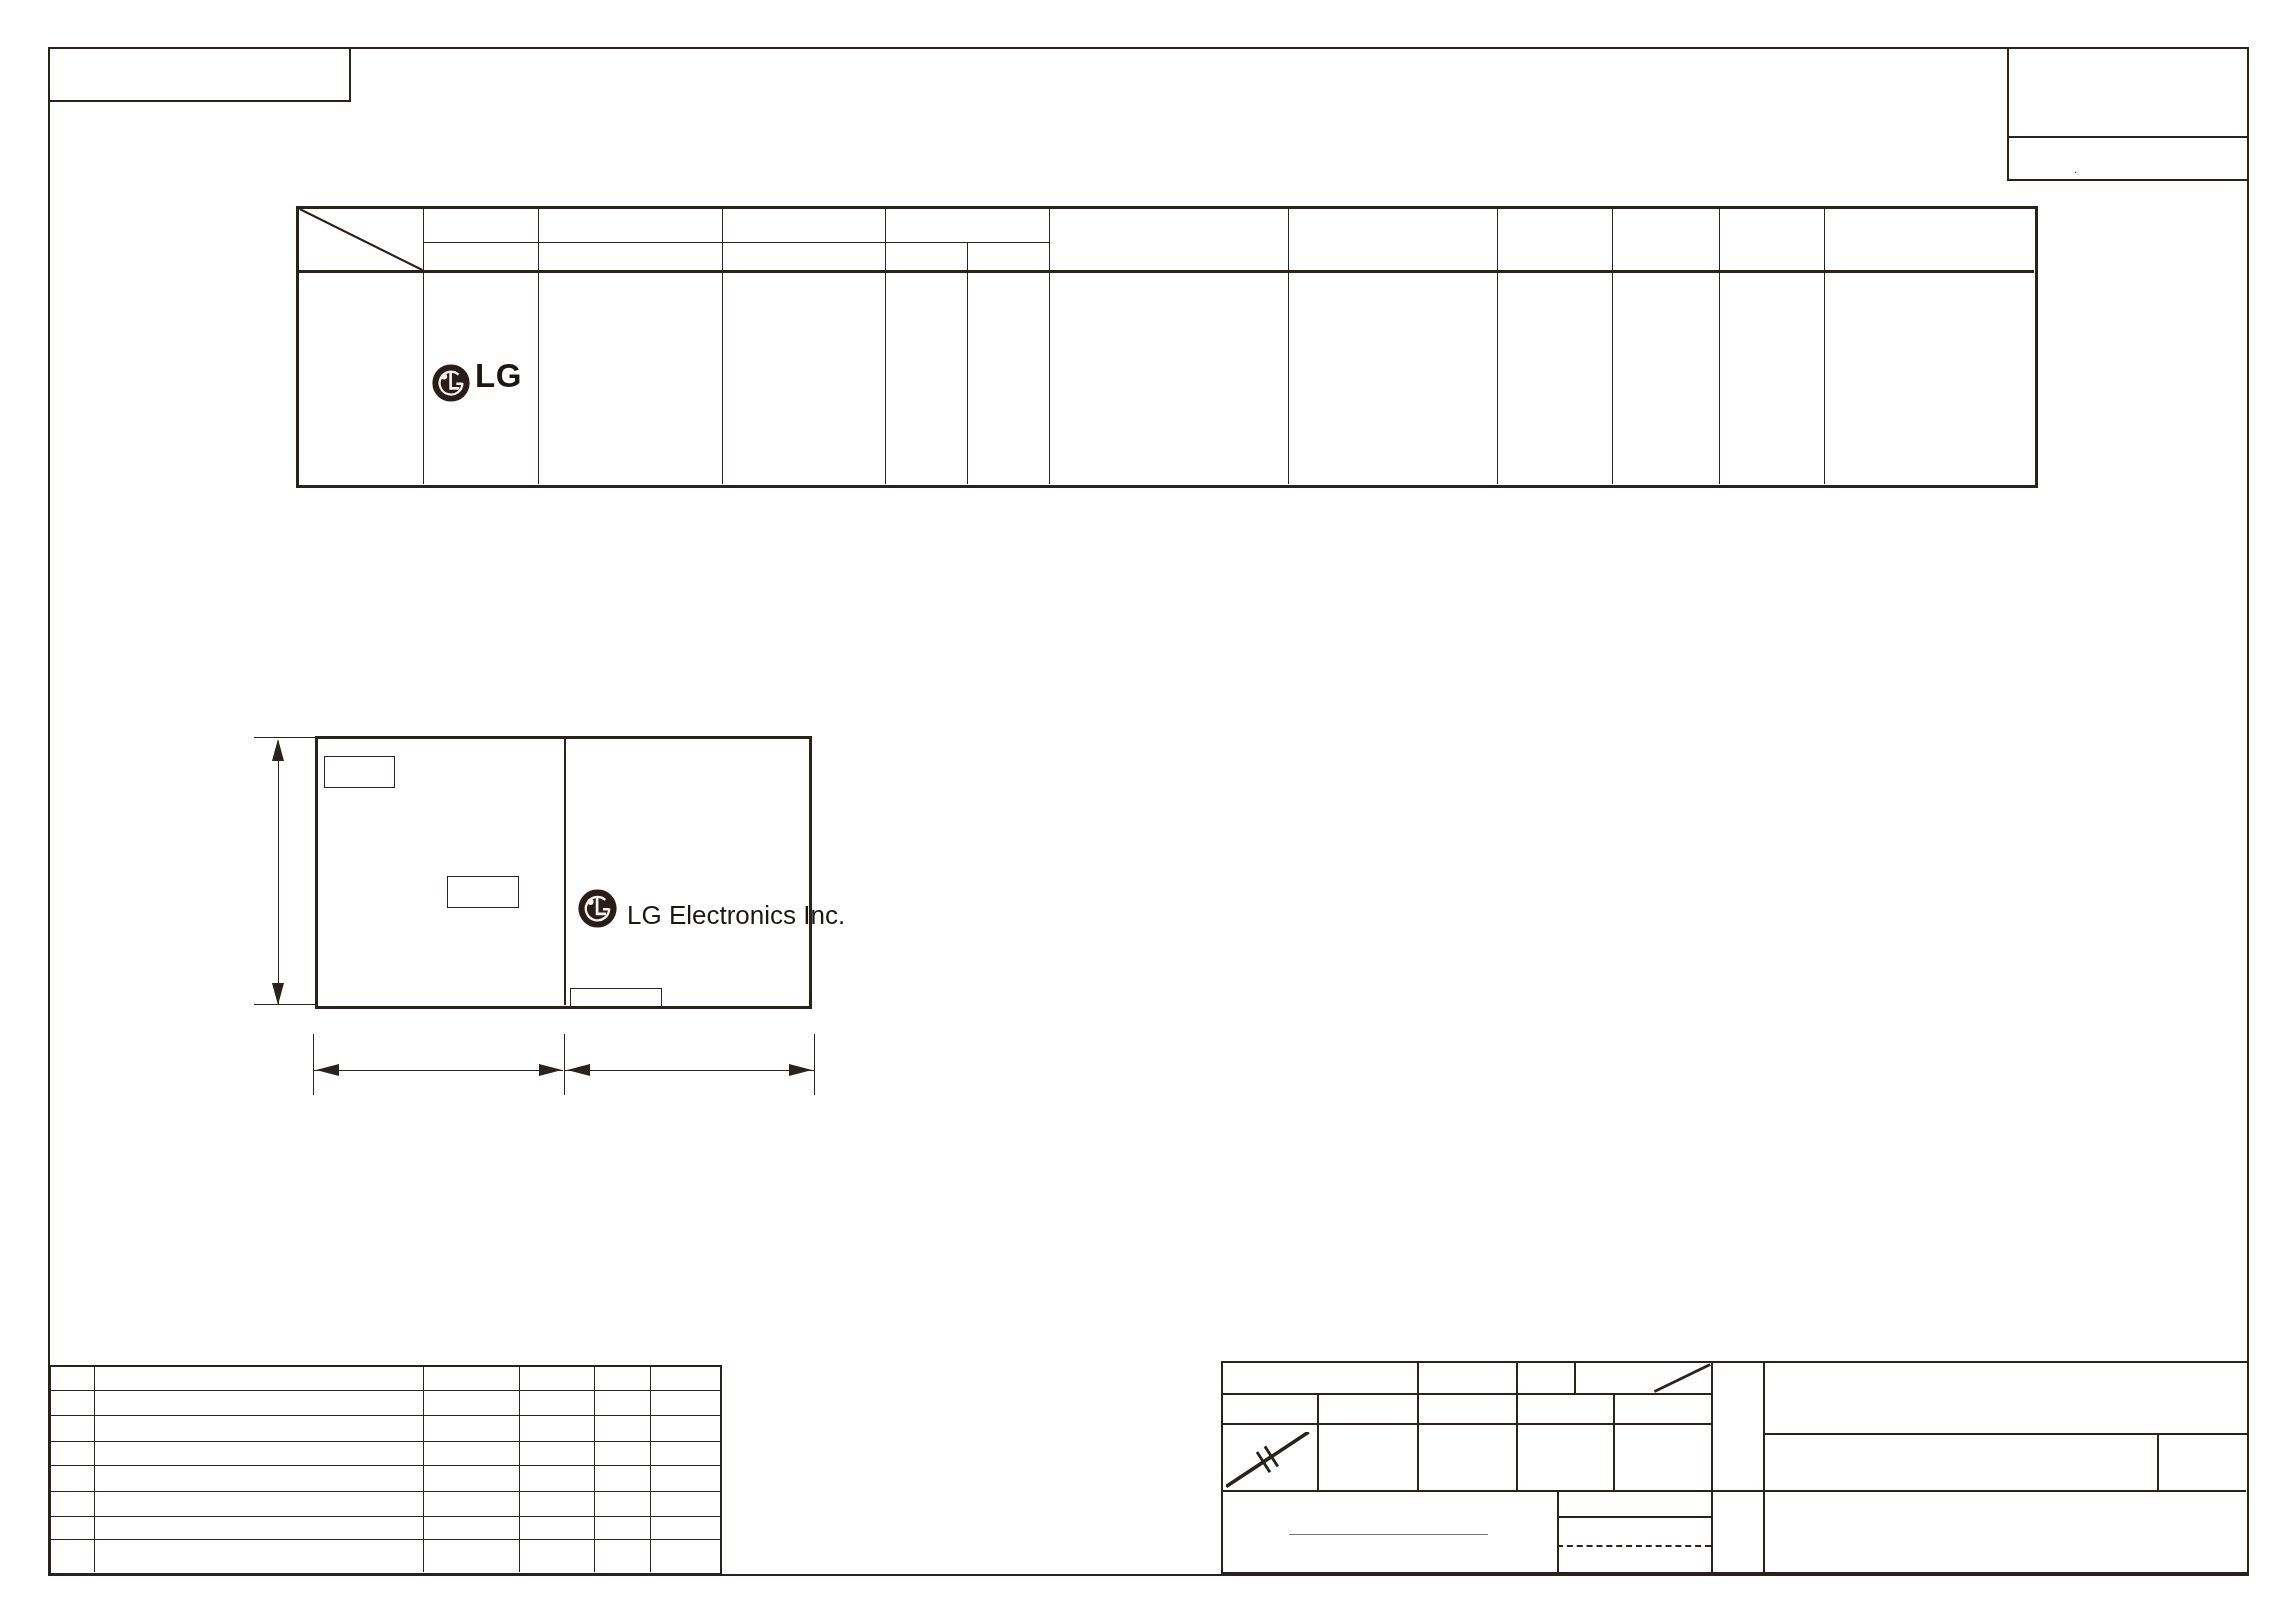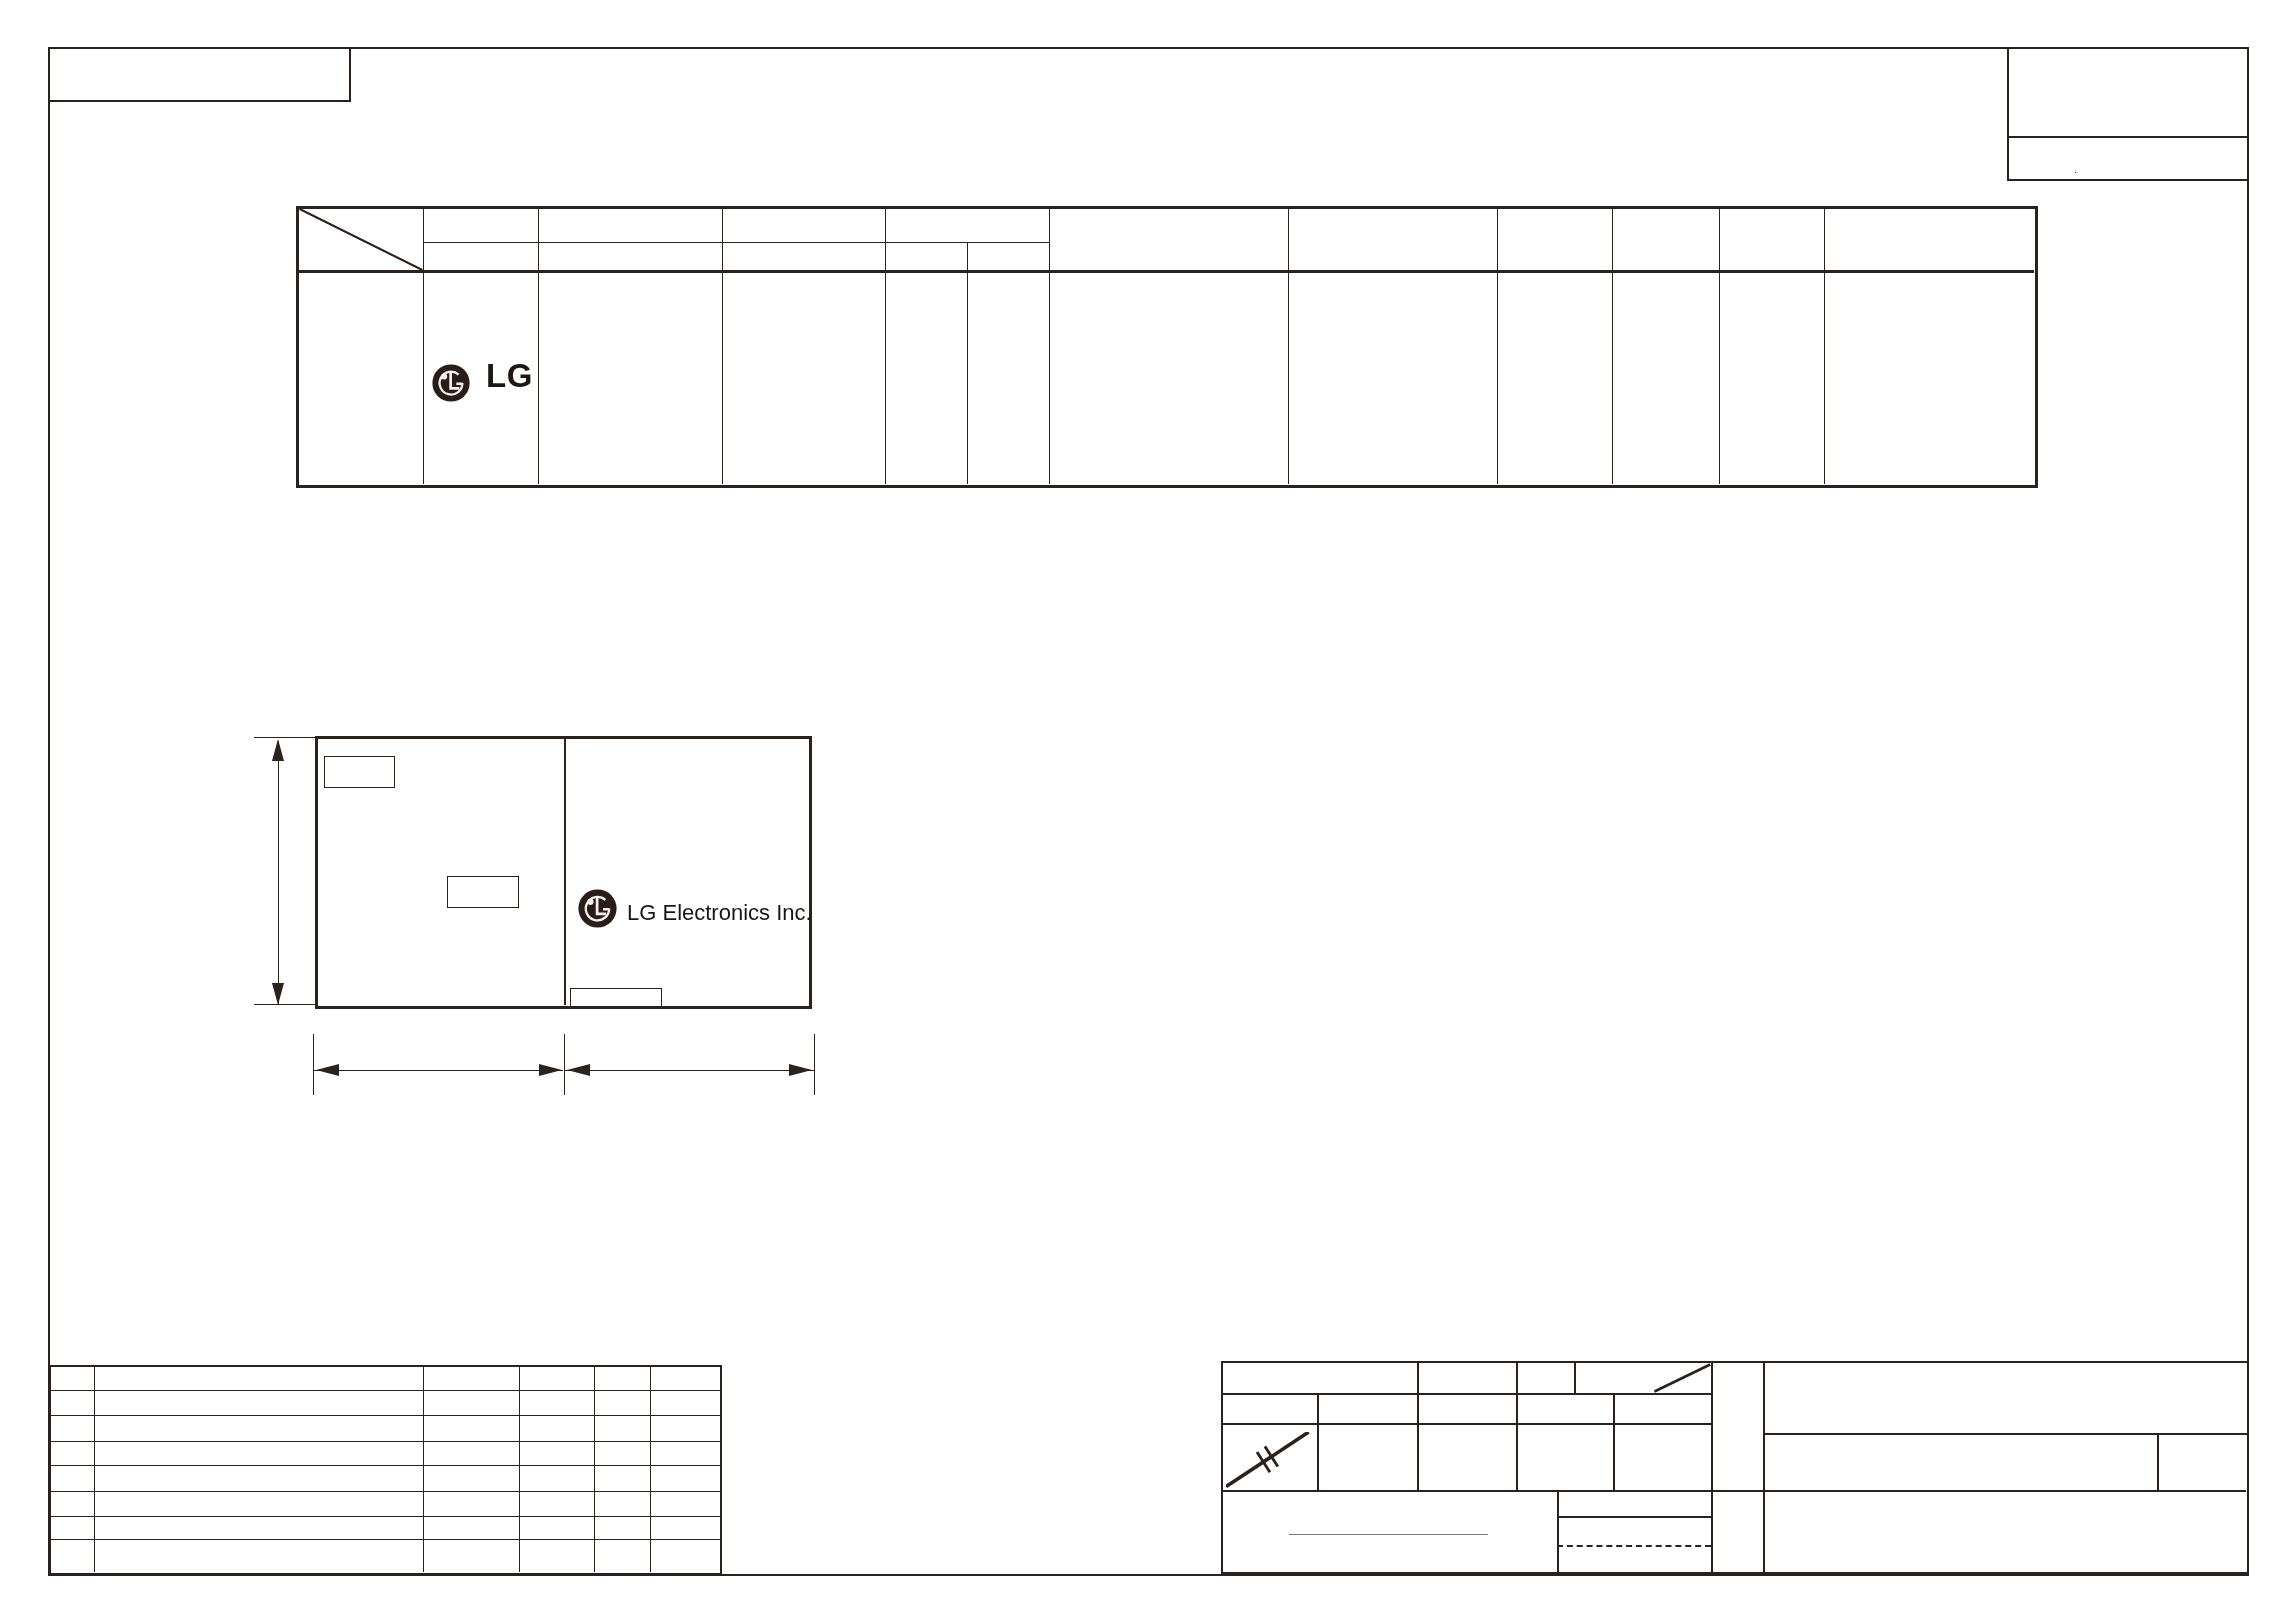--- a/index.html
+++ b/index.html
@@ -20,21 +20,21 @@
   .hl4{position:absolute;height:2.9px;background:var(--line);}
   .dash{position:absolute;height:0;border-top:2.2px dashed var(--line);}
   .thin-rect{position:absolute;box-sizing:border-box;border:1.4px solid var(--line);}
   .dimline{position:absolute;background:var(--line);}
   .arr{position:absolute;width:0;height:0;}
   .arr.up{border-left:6.5px solid transparent;border-right:6.5px solid transparent;border-bottom:22px solid var(--line);}
   .arr.down{border-left:6.5px solid transparent;border-right:6.5px solid transparent;border-top:22px solid var(--line);}
   .arr.left{border-top:6.5px solid transparent;border-bottom:6.5px solid transparent;border-right:23px solid var(--line);}
   .arr.right{border-top:6.5px solid transparent;border-bottom:6.5px solid transparent;border-left:23px solid var(--line);}
   .lg-word{position:absolute;font-weight:bold;font-size:33px;line-height:1;letter-spacing:0.7px;color:var(--text);}
-  .company{position:absolute;font-size:22px;line-height:1;font-weight:500;letter-spacing:0px;color:var(--text);white-space:nowrap;text-align:center;}
+  .company{position:absolute;font-size:26px;line-height:1;font-weight:500;letter-spacing:0px;color:var(--text);white-space:nowrap;text-align:center;}
   .mark-dot{position:absolute;font-size:11.6px;line-height:1;color:var(--line);}
   svg{display:block;}
 </style>
 </head>
 <body>
 
 <div id="sheet">
 
   <div class="box" style="left:48px;top:47px;width:2201px;height:1529px;"></div>
 
@@ -67,21 +67,21 @@
     <svg class="abs" style="left:0;top:0;" width="124" height="61" viewBox="0 0 171 85">
       <line x1="0" y1="0" x2="171" y2="85" stroke="#2b211d" stroke-width="3"></line>
     </svg>
 
     <svg class="abs" style="left:133px;top:155px;" width="38" height="38" viewBox="0 0 100 100">
       <circle cx="50" cy="50" r="49" fill="#2a1d18"></circle>
       <circle cx="32" cy="33" r="8" fill="#f4f1ee"></circle>
       <path d="M49 20 L49 64 L72 64" stroke="#f4f1ee" stroke-width="7" fill="none"></path>
       <path d="M80 52 L64 52 M80 50 A30 30 0 1 1 70 28" stroke="#f4f1ee" stroke-width="6" fill="none"></path>
     </svg>
-    <div class="lg-word" style="left:187px;top:150px;">LG</div>
+    <div class="lg-word" style="left:176px;top:150px;">LG</div>
   </div>
 
   <div class="box" style="left:315px;top:736px;width:497px;height:273px;border-width:3.6px;">
     <div class="vl3" style="left:246px;top:0;height:266px;"></div>
     <div class="thin-rect" style="left:5.8px;top:16.6px;width:71px;height:32px;"></div>
     <div class="thin-rect" style="left:129px;top:137px;width:72px;height:32px;"></div>
     <div class="thin-rect" style="left:252px;top:249px;width:92px;height:21px;"></div>
     <svg class="abs" style="left:260px;top:150px;" width="39" height="39" viewBox="0 0 100 100">
       <circle cx="50" cy="50" r="49" fill="#2a1d18"></circle>
       <circle cx="32" cy="33" r="8" fill="#f4f1ee"></circle>

